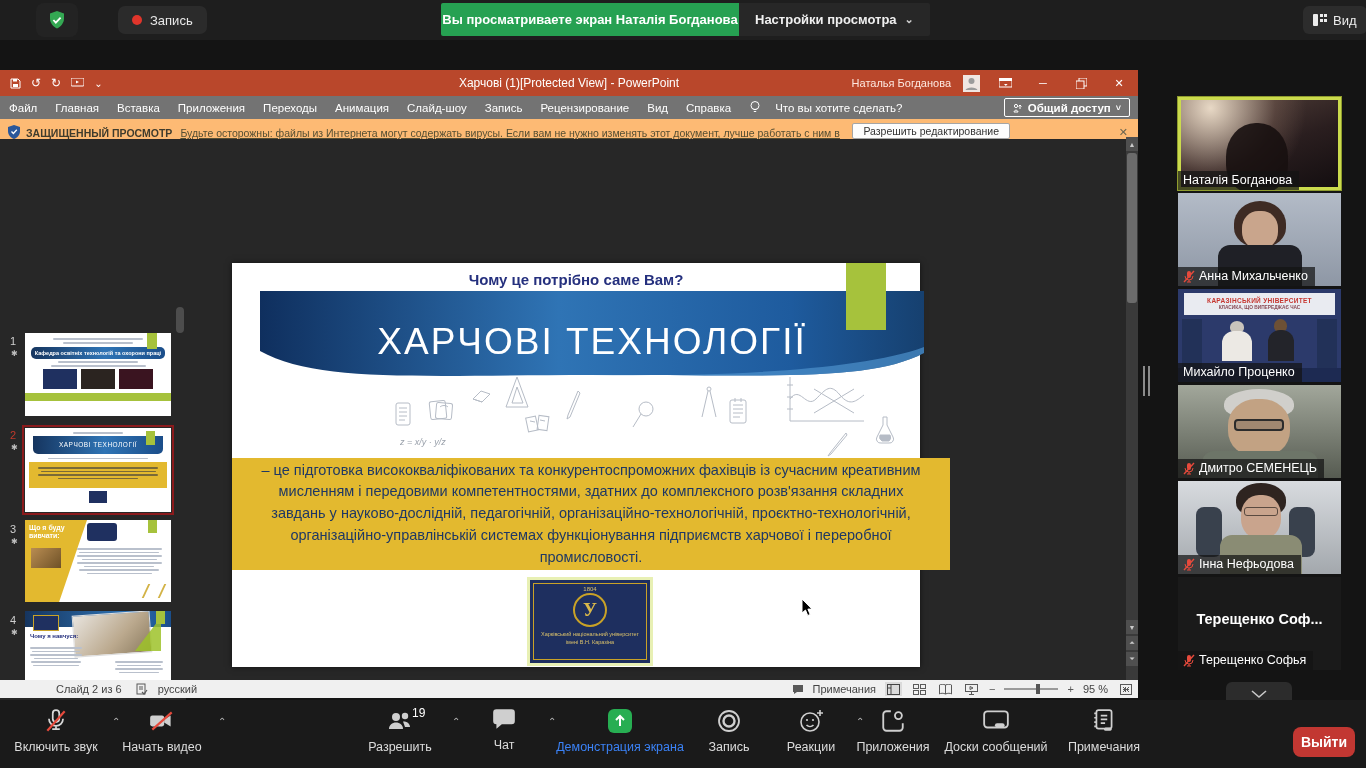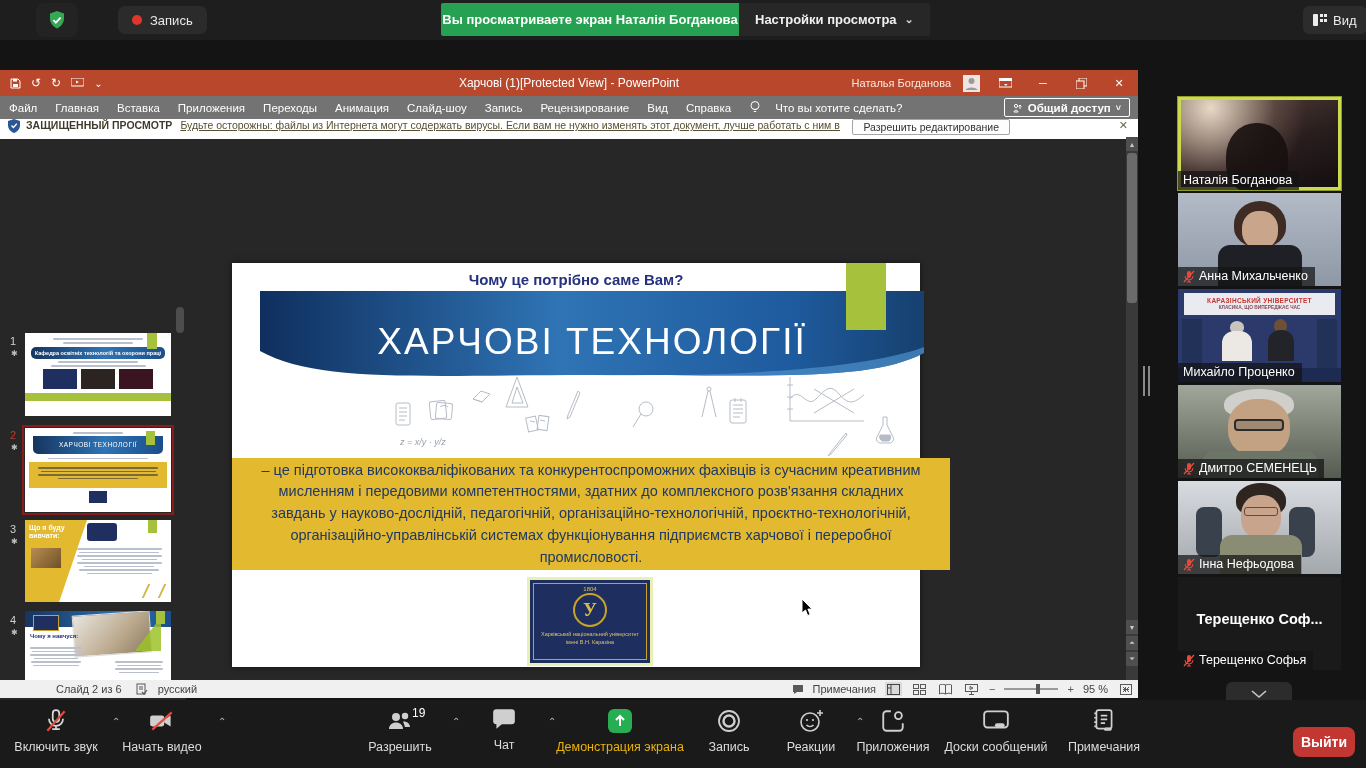--- a/index.html
+++ b/index.html
@@ -19,21 +19,21 @@
   #ppt{left:0;top:70px;width:1138px;height:628px;background:#272727;}
   .ppt-titlebar{left:0;top:0;width:1138px;height:26px;background:#b9472b;display:flex;align-items:center;color:#fff;}
   .qat{display:flex;align-items:center;gap:10px;margin-left:10px;font-size:12px;color:#f3d9cf;}
   .ppt-title{position:absolute;left:0;right:0;top:0;height:26px;display:flex;align-items:center;justify-content:center;color:#fff;font-size:12px;pointer-events:none;}
   .tb-right{position:absolute;right:6px;top:0;height:26px;display:flex;align-items:center;gap:12px;font-size:11px;color:#fde8e0;}
   .winbtn{width:26px;height:22px;display:flex;align-items:center;justify-content:center;color:#fff;}
   .ppt-tabs{left:0;top:26px;width:1138px;height:23px;background:#737373;display:flex;align-items:center;color:#fff;font-size:11.5px;}
   .ppt-tab{padding:0 9px;height:23px;display:flex;align-items:center;}
   .tellme{display:flex;align-items:center;gap:15px;margin-left:10px;font-size:11.5px;color:#fff;}
   .share-btn{position:absolute;right:8px;top:2px;height:19px;border:1px solid #fff;border-radius:2px;display:flex;align-items:center;gap:5px;color:#fff;font-size:11.5px;font-weight:bold;padding:0 8px;}
-  .prot-bar{left:0;top:49px;width:1138px;height:20px;background:#ffffff;display:flex;align-items:flex-start;font-size:10.5px;color:#514d3c;}
+  .prot-bar{left:0;top:49px;width:1138px;height:20px;background:#fdba74;display:flex;align-items:flex-end;font-size:10.5px;color:#514d3c;}
   .prot-label{font-weight:bold;color:#3f3b2c;margin:0 8px 0 6px;white-space:nowrap;}
   .prot-msg{color:#564f33;text-decoration:underline;white-space:nowrap;overflow:hidden;max-width:660px;}
   .prot-btn{margin-left:12px;background:#fdfdfd;border:1px solid #a5a5a5;border-radius:2px;font-size:10.5px;color:#333;padding:1px 10px;white-space:nowrap;}
   .prot-x{position:absolute;right:10px;color:#6b6550;font-size:11px;}
   
   #thumbcol{left:0;top:69px;width:186px;height:611px;background:#272727;overflow:hidden;}
   .tnum{position:absolute;left:10px;color:#cfcfcf;font-size:11px;}
   .tstar{position:absolute;left:11px;color:#bdbdbd;font-size:8px;}
   .thumb{position:absolute;left:25px;width:146px;background:#fff;overflow:hidden;}
   .thumb.sel{outline:2px solid #8b1a1c;outline-offset:1px;}
@@ -88,21 +88,21 @@
   .vt6-center{position:absolute;left:0;right:0;top:34px;text-align:center;color:#fff;font-size:14.5px;font-weight:bold;}
   .collapse-btn{left:1226px;top:682px;width:66px;height:24px;background:#2c2c2c;border-radius:6px;display:flex;align-items:center;justify-content:center;color:#c9c9c9;}
   .drag-handle{left:1143px;top:366px;display:flex;gap:3px;}
   .drag-handle div{width:2px;height:30px;background:#8a8a8a;}
   
   #bottombar{left:0;top:700px;width:1366px;height:68px;background:#1a1a1a;}
   .tb-item{position:absolute;top:8px;display:flex;flex-direction:column;align-items:center;gap:6px;color:#dcdcdc;}
   .tb-label{font-size:12.5px;white-space:nowrap;}
   .tb-chev{position:absolute;color:#b9b9b9;font-size:10px;top:16px;}
   .leave-btn{position:absolute;left:1293px;top:27px;width:62px;height:30px;background:#c23732;color:#fff;font-weight:bold;font-size:14px;border-radius:8px;display:flex;align-items:center;justify-content:center;}
-  .green-label{color:#eab308;}
+  .green-label{color:#3b82f6;}
   .count-badge{position:absolute;left:26px;top:-2px;color:#fff;font-size:12px;}
   svg{display:block;}
 </style>
 </head>
 <body>
 
 <div id="stage">
 
   <div id="topbar" class="abs">
     <div class="abs shield-btn">

